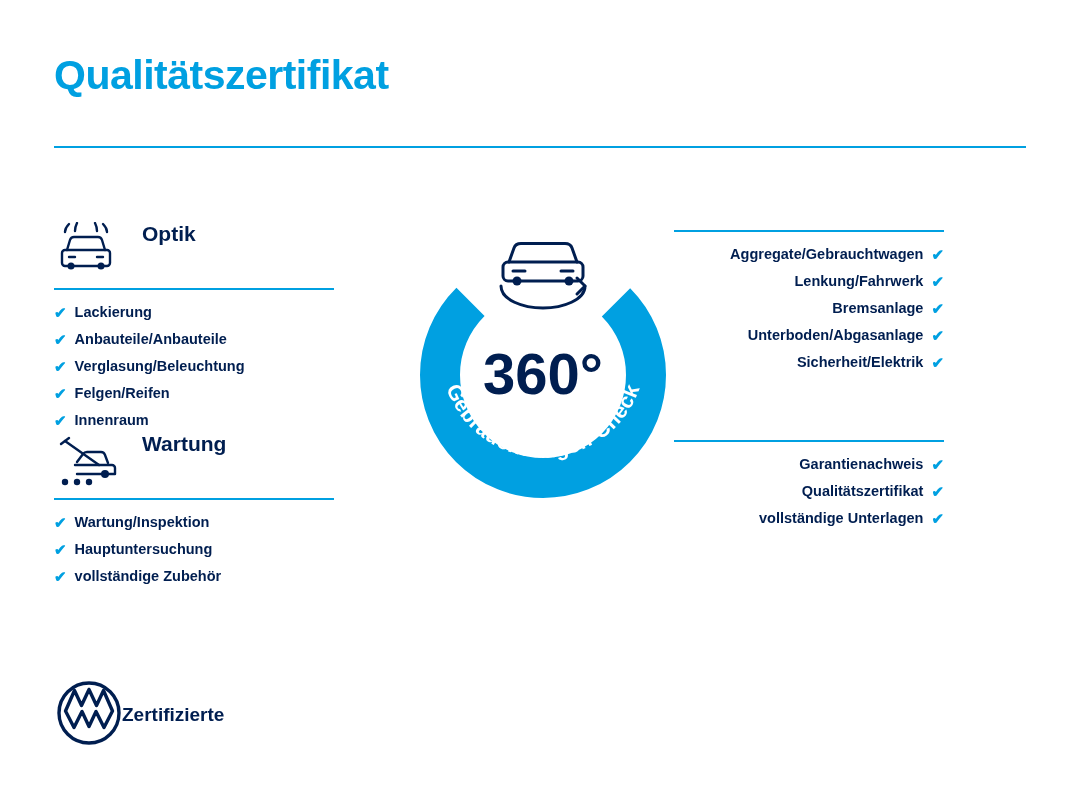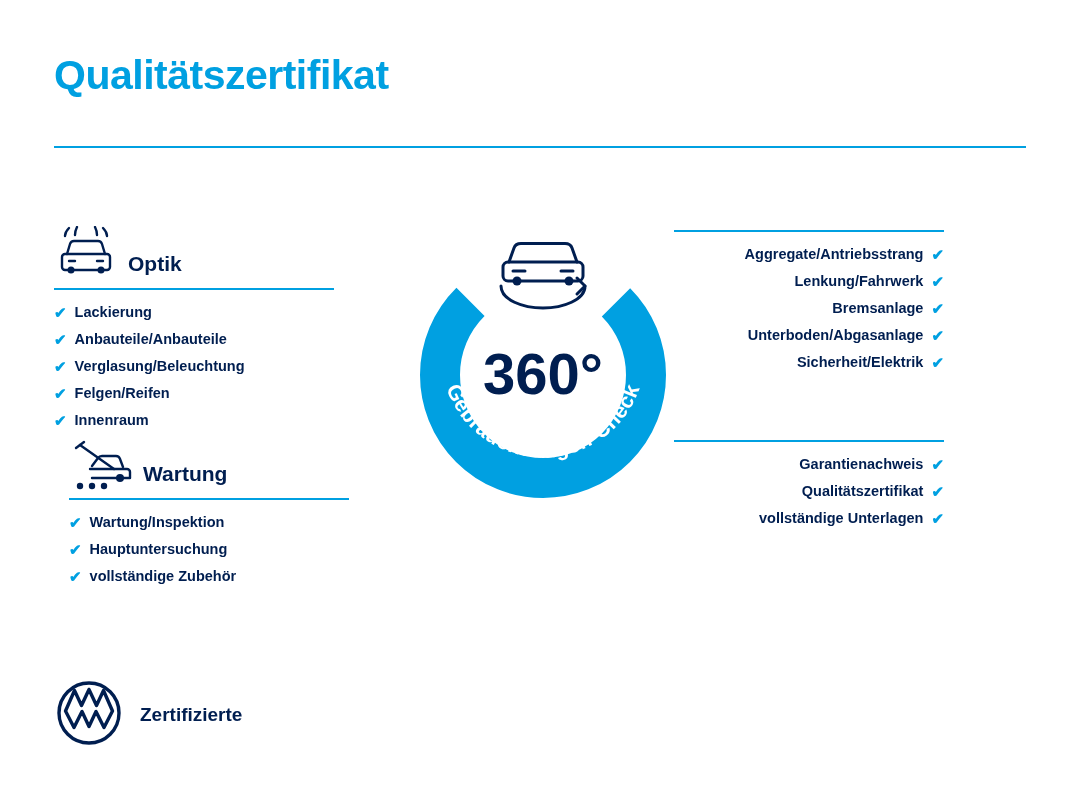--- a/index.html
+++ b/index.html
@@ -38,22 +38,22 @@
     height: 2px;
     background: #00a0e1;
   }
 
   
   .col {
     position: absolute;
   }
   .col-head {
     display: flex;
-    align-items: flex-end;
-    gap: 10px;
+    align-items: flex-start;
+    gap: 24px;
     height: 58px;
   }
   .col-head.right {
     flex-direction: row-reverse;
   }
   .col-title {
     font-size: 21px;
     font-weight: bold;
     color: #001e50;
     padding-bottom: 4px;
@@ -88,21 +88,21 @@
   }
   .check {
     color: #00a0e1;
     font-size: 15px;
     font-weight: bold;
     line-height: 1;
   }
 
   
   #col-optik    { left: 54px;  top: 222px; width: 280px; }
-  #col-wartung  { left: 54px;  top: 432px; width: 280px; margin-left: 15px; }
+  #col-wartung  { left: 54px;  top: 432px; width: 280px; }
   #col-technik  { left: 674px; top: 222px; width: 270px; }
   #col-garantie { left: 674px; top: 432px; width: 270px; }
 
   .icon-box {
     width: 64px;
     height: 54px;
     flex: 0 0 auto;
     display: flex;
     align-items: flex-end;
     justify-content: center;
@@ -118,21 +118,20 @@
   }
   .badge svg { display: block; }
 
   
   .footer {
     position: absolute;
     left: 56px;
     top: 680px;
     display: flex;
     align-items: center;
-    gap: 18px;
   }
   .footer-text {
     font-size: 19px;
     font-weight: bold;
     color: #001e50;
     line-height: 1.32;
   }
 </style>
 </head>
 <body>
@@ -216,21 +215,21 @@
         <span>vollständige Zubehör</span>
       </div>
     </div>
   </div>
 
   <div class="col" id="col-technik">
     <div class="col-rule" style="width:270px"></div>
     <div class="items right">
       <div class="item right">
         <span class="check">✔</span>
-        <span>Aggregate/Antriebsstrang</span>
+        <span>Aggregate/Gebrauchtwagen</span>
       </div>
       <div class="item right">
         <span class="check">✔</span>
         <span>Lenkung/Fahrwerk</span>
       </div>
       <div class="item right">
         <span class="check">✔</span>
         <span>Bremsanlage</span>
       </div>
       <div class="item right">

